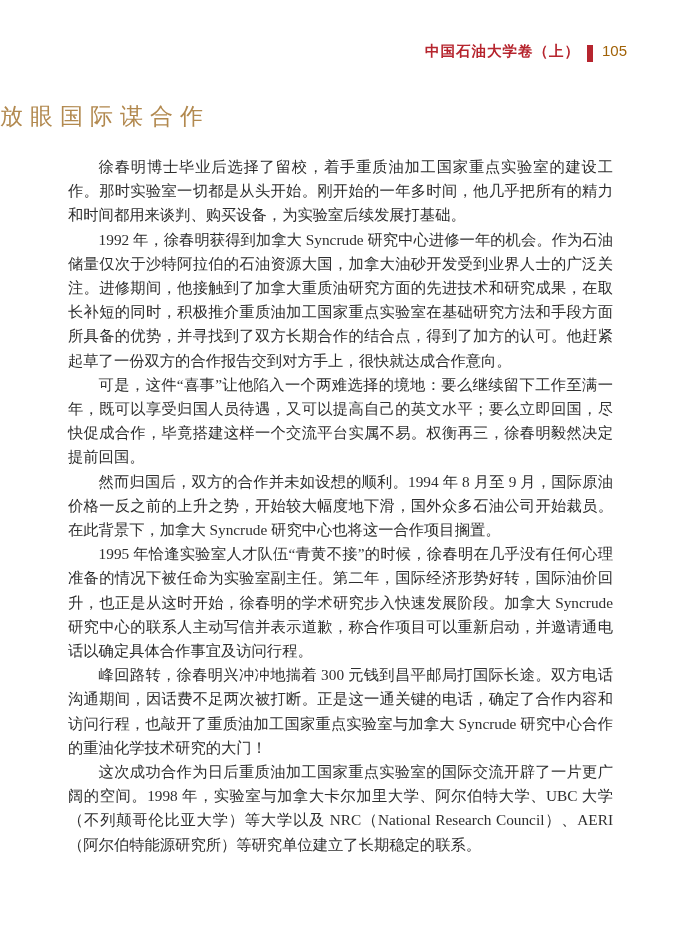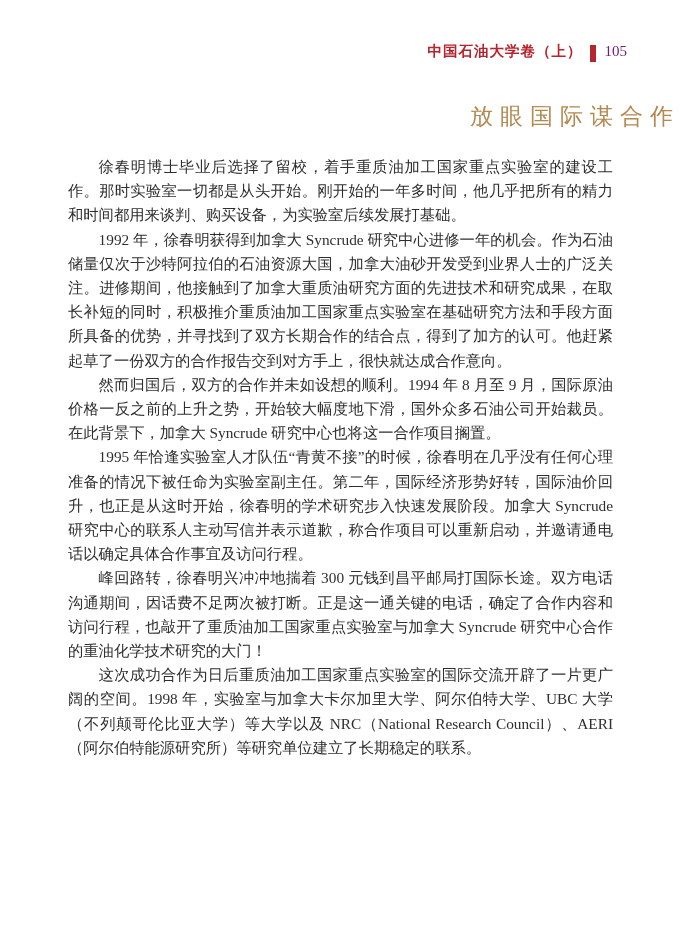--- a/index.html
+++ b/index.html
@@ -32,33 +32,33 @@
     line-height: 22px;
   }
   .header-divider {
     display: inline-block;
     width: 6px;
     height: 17px;
     background: #b6252e;
     margin: 0 9px 0 7px;
   }
   .page-number {
-    color: #701a75;
+    color: #a16207;
     font-size: 15px;
-    font-family: Liberation Serif, serif;
+    font-family: Liberation Sans, sans-serif;
     line-height: 22px;
   }
   
   .chapter-title {
     position: absolute;
     top: 100px;
     left: 0;
     width: 100%;
     margin: 0;
-    text-align: right;
+    text-align: left;
     color: #b2894f;
     font-size: 23px;
     font-weight: normal;
     letter-spacing: 7px;
     line-height: 34px;
   }
   
   .body-text {
     position: absolute;
     top: 143px;
@@ -85,19 +85,20 @@
     <span class="volume-title">中国石油大学卷（上）</span>
     <span class="header-divider"></span>
     <span class="page-number">105</span>
   </div>
 
   <h1 class="chapter-title">放眼国际谋合作</h1>
 
   <div class="body-text">
     <p>徐春明博士毕业后选择了留校，着手重质油加工国家重点实验室的建设工作。那时实验室一切都是从头开始。刚开始的一年多时间，他几乎把所有的精力和时间都用来谈判、购买设备，为实验室后续发展打基础。</p>
     <p>1992 年，徐春明获得到加拿大 Syncrude 研究中心进修一年的机会。作为石油储量仅次于沙特阿拉伯的石油资源大国，加拿大油砂开发受到业界人士的广泛关注。进修期间，他接触到了加拿大重质油研究方面的先进技术和研究成果，在取长补短的同时，积极推介重质油加工国家重点实验室在基础研究方法和手段方面所具备的优势，并寻找到了双方长期合作的结合点，得到了加方的认可。他赶紧起草了一份双方的合作报告交到对方手上，很快就达成合作意向。</p>
+    <p>可是，这件“喜事”让他陷入一个两难选择的境地：要么继续留下工作至满一年，既可以享受归国人员待遇，又可以提高自己的英文水平；要么立即回国，尽快促成合作，毕竟搭建这样一个交流平台实属不易。权衡再三，徐春明毅然决定提前回国。</p>
     <p>然而归国后，双方的合作并未如设想的顺利。1994 年 8 月至 9 月，国际原油价格一反之前的上升之势，开始较大幅度地下滑，国外众多石油公司开始裁员。在此背景下，加拿大 Syncrude 研究中心也将这一合作项目搁置。</p>
     <p>1995 年恰逢实验室人才队伍“青黄不接”的时候，徐春明在几乎没有任何心理准备的情况下被任命为实验室副主任。第二年，国际经济形势好转，国际油价回升，也正是从这时开始，徐春明的学术研究步入快速发展阶段。加拿大 Syncrude 研究中心的联系人主动写信并表示道歉，称合作项目可以重新启动，并邀请通电话以确定具体合作事宜及访问行程。</p>
     <p>峰回路转，徐春明兴冲冲地揣着 300 元钱到昌平邮局打国际长途。双方电话沟通期间，因话费不足两次被打断。正是这一通关键的电话，确定了合作内容和访问行程，也敲开了重质油加工国家重点实验室与加拿大 Syncrude 研究中心合作的重油化学技术研究的大门！</p>
     <p>这次成功合作为日后重质油加工国家重点实验室的国际交流开辟了一片更广阔的空间。1998 年，实验室与加拿大卡尔加里大学、阿尔伯特大学、UBC 大学（不列颠哥伦比亚大学）等大学以及 NRC（National Research Council）、AERI（阿尔伯特能源研究所）等研究单位建立了长期稳定的联系。</p>
   </div>
 
 </div>
 
 </body></html>

